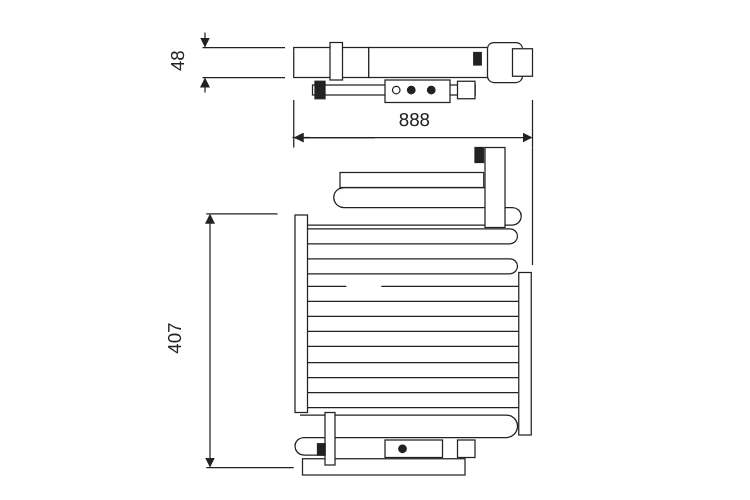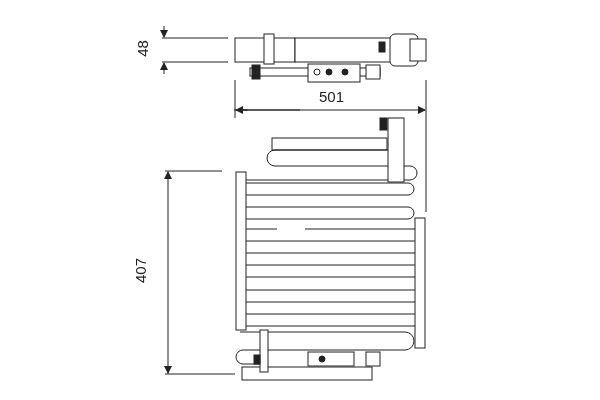--- a/index.html
+++ b/index.html
@@ -76,14 +76,14 @@
     <rect x="242" y="367" width="130" height="13" fill="#fff"></rect>
     <rect x="260" y="330" width="8" height="42" fill="#fff"></rect>
     <rect x="254" y="355" width="6" height="9" fill="#222"></rect>
     <rect x="308" y="352" width="46" height="14" fill="#fff"></rect>
     <circle cx="322" cy="359" r="3" fill="#222"></circle>
     <rect x="366" y="352" width="14" height="14" fill="#fff"></rect>
   </g>
 </svg>
 
 <div id="dim-48" class="dim">48</div>
-<div id="dim-501" class="dim">501</div>
+<div id="dim-501" class="dim">888</div>
 <div id="dim-407" class="dim">407</div>
 
 </body></html>

